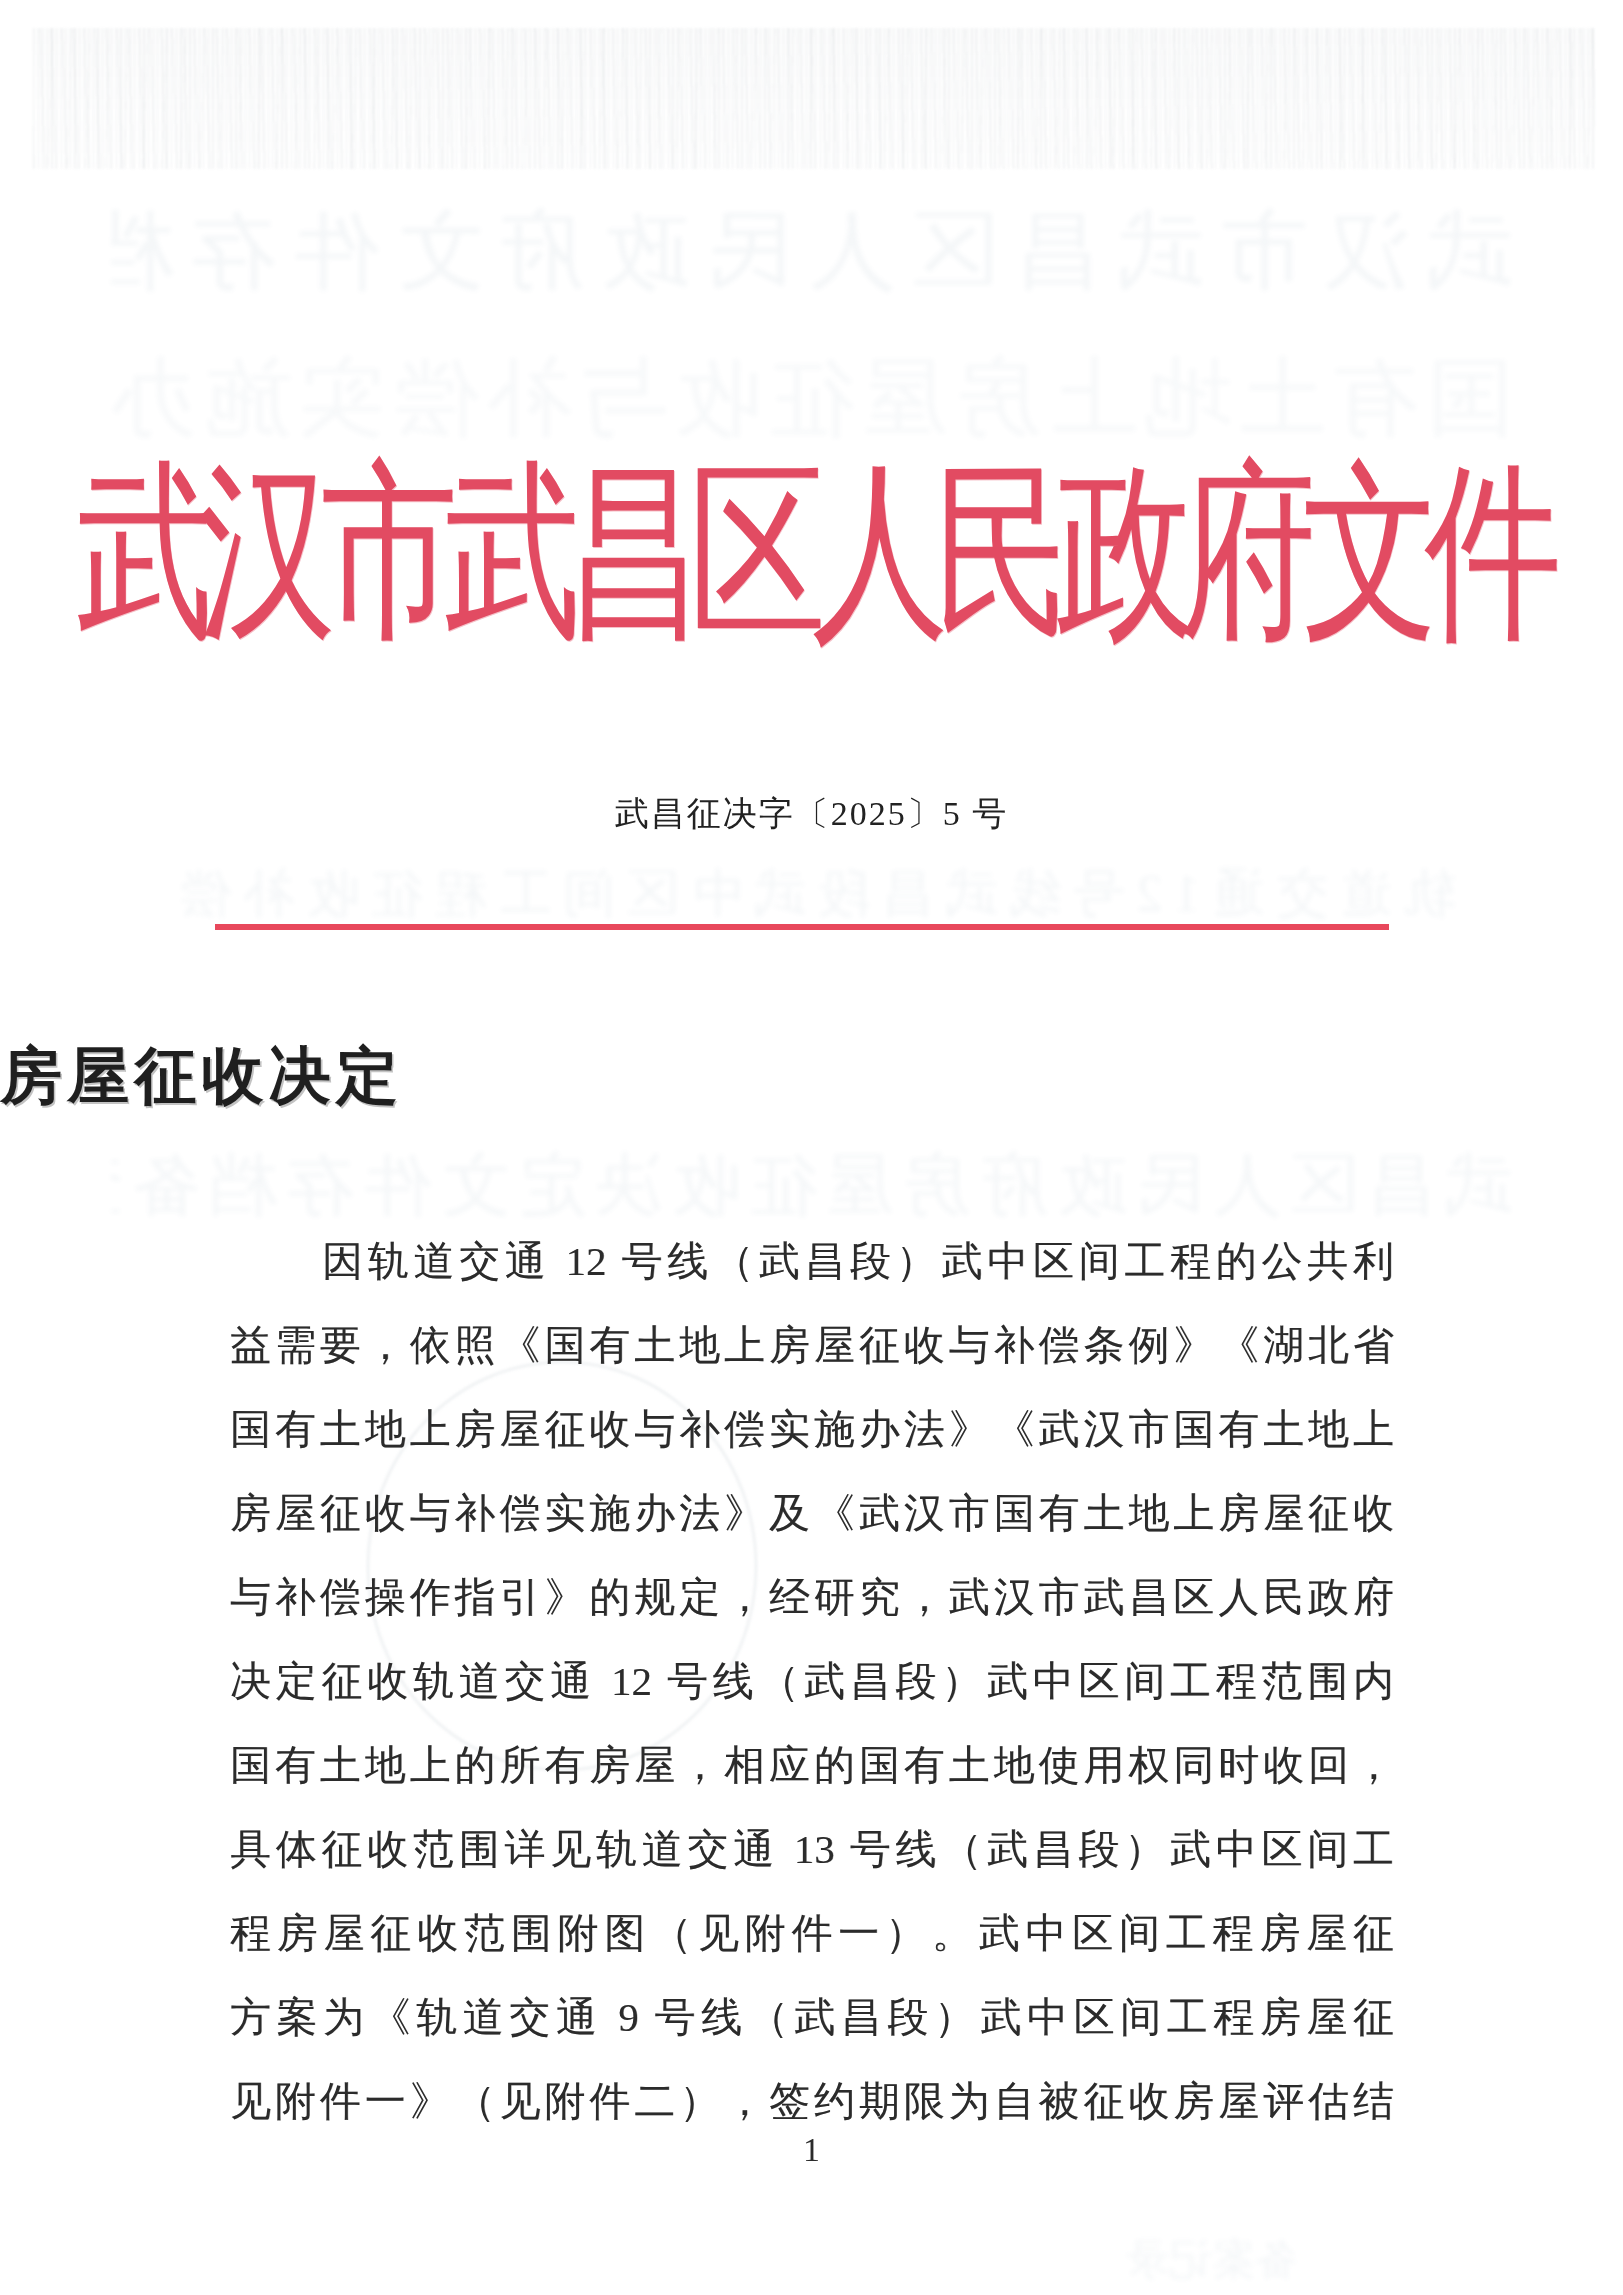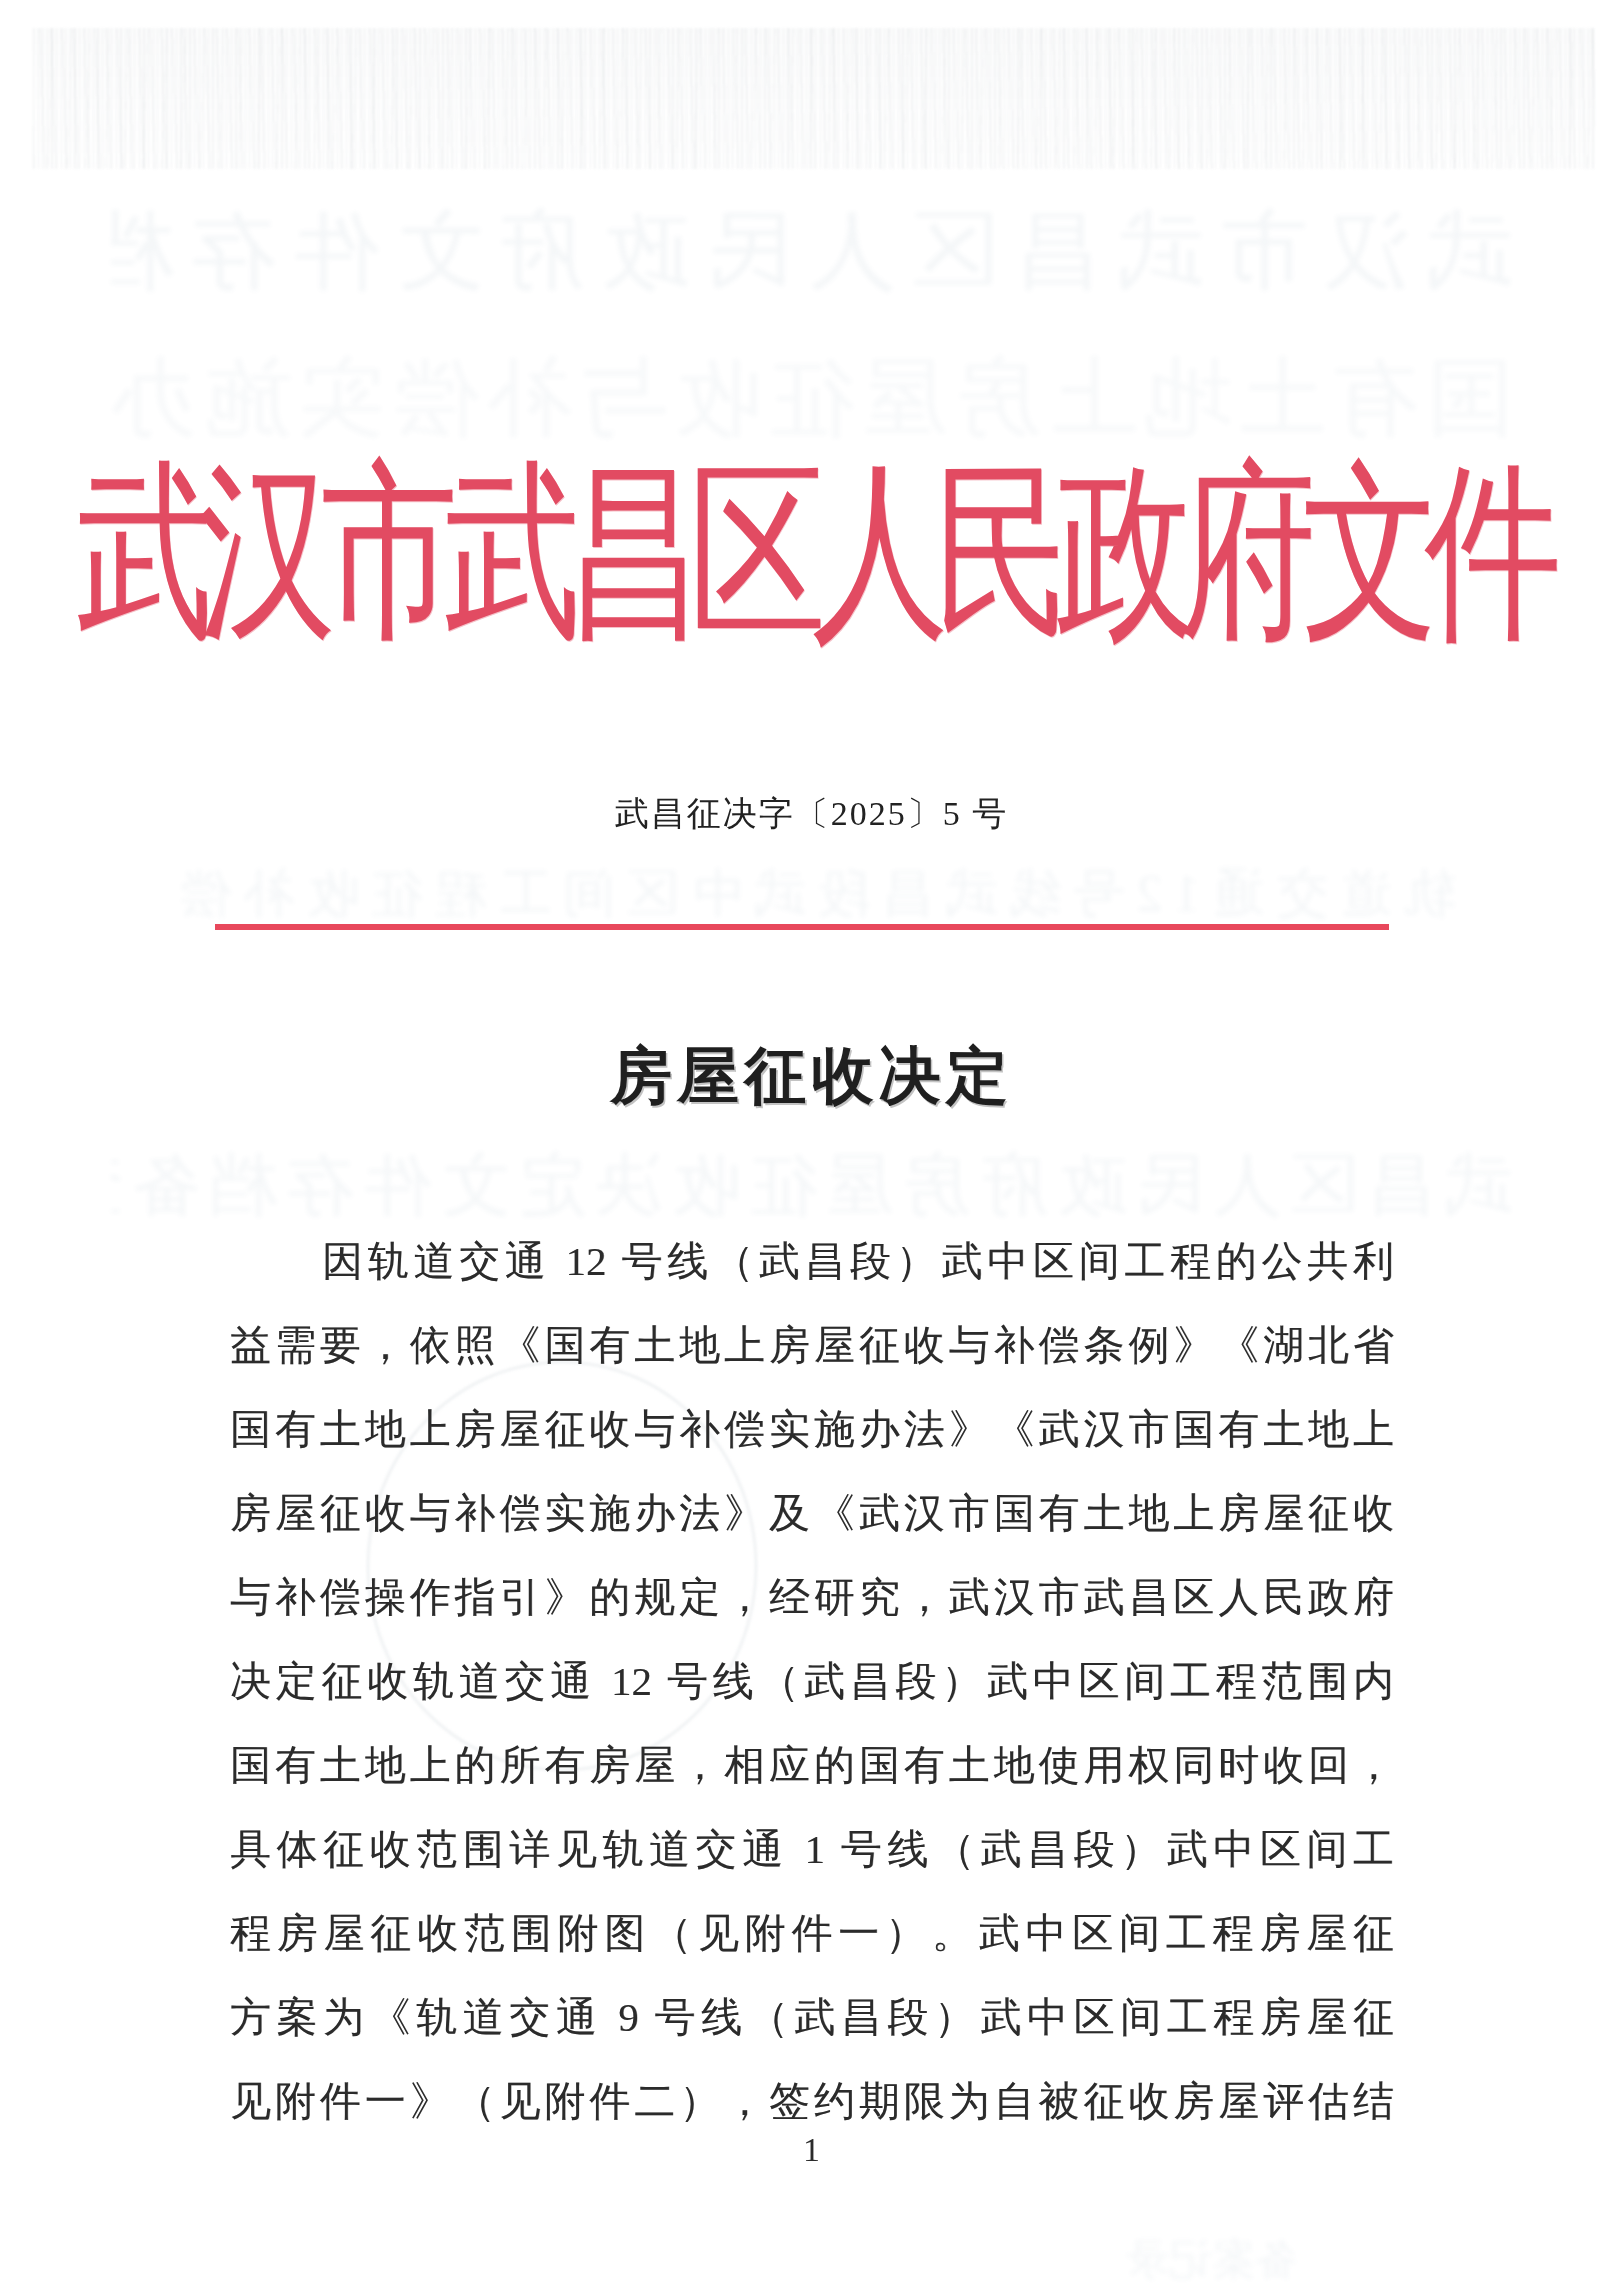--- a/index.html
+++ b/index.html
@@ -89,21 +89,21 @@
     width: 1174px; height: 5.9px;
     background: #e8485c;
   }
 
   
   .heading {
     position: absolute;
     top: 1034px; left: 0;
     width: 100%;
     margin: 0;
-    text-align: center;
+    text-align: left;
     font-size: 62px;
     font-weight: 700;
     letter-spacing: 5.2px;
     color: #1f1f1f;
     text-shadow: 1.6px 1.6px 0 rgba(40,40,40,0.28);
   }
 
   
   .body-block {
     position: absolute;
@@ -157,21 +157,21 @@
   <div class="ghost-circle"></div>
 
   <div class="body-block">
     <p class="bl indent">因轨道交通 12 号线（武昌段）武中区间工程的公共利</p>
     <p class="bl">益需要，依照《国有土地上房屋征收与补偿条例》《湖北省</p>
     <p class="bl">国有土地上房屋征收与补偿实施办法》《武汉市国有土地上</p>
     <p class="bl">房屋征收与补偿实施办法》及《武汉市国有土地上房屋征收</p>
     <p class="bl">与补偿操作指引》的规定，经研究，武汉市武昌区人民政府</p>
     <p class="bl">决定征收轨道交通 12 号线（武昌段）武中区间工程范围内</p>
     <p class="bl">国有土地上的所有房屋，相应的国有土地使用权同时收回，</p>
-    <p class="bl">具体征收范围详见轨道交通 1 号线（武昌段）武中区间工</p>
+    <p class="bl">具体征收范围详见轨道交通 13 号线（武昌段）武中区间工</p>
     <p class="bl">程房屋征收范围附图（见附件一）。武中区间工程房屋征</p>
     <p class="bl">方案为《轨道交通 9 号线（武昌段）武中区间工程房屋征</p>
     <p class="bl">见附件一》（见附件二），签约期限为自被征收房屋评估结</p>
   </div>
 
   <div class="ghost g-e">备案记录</div>
 
   <div class="pagenum">1</div>
 
 </div>

